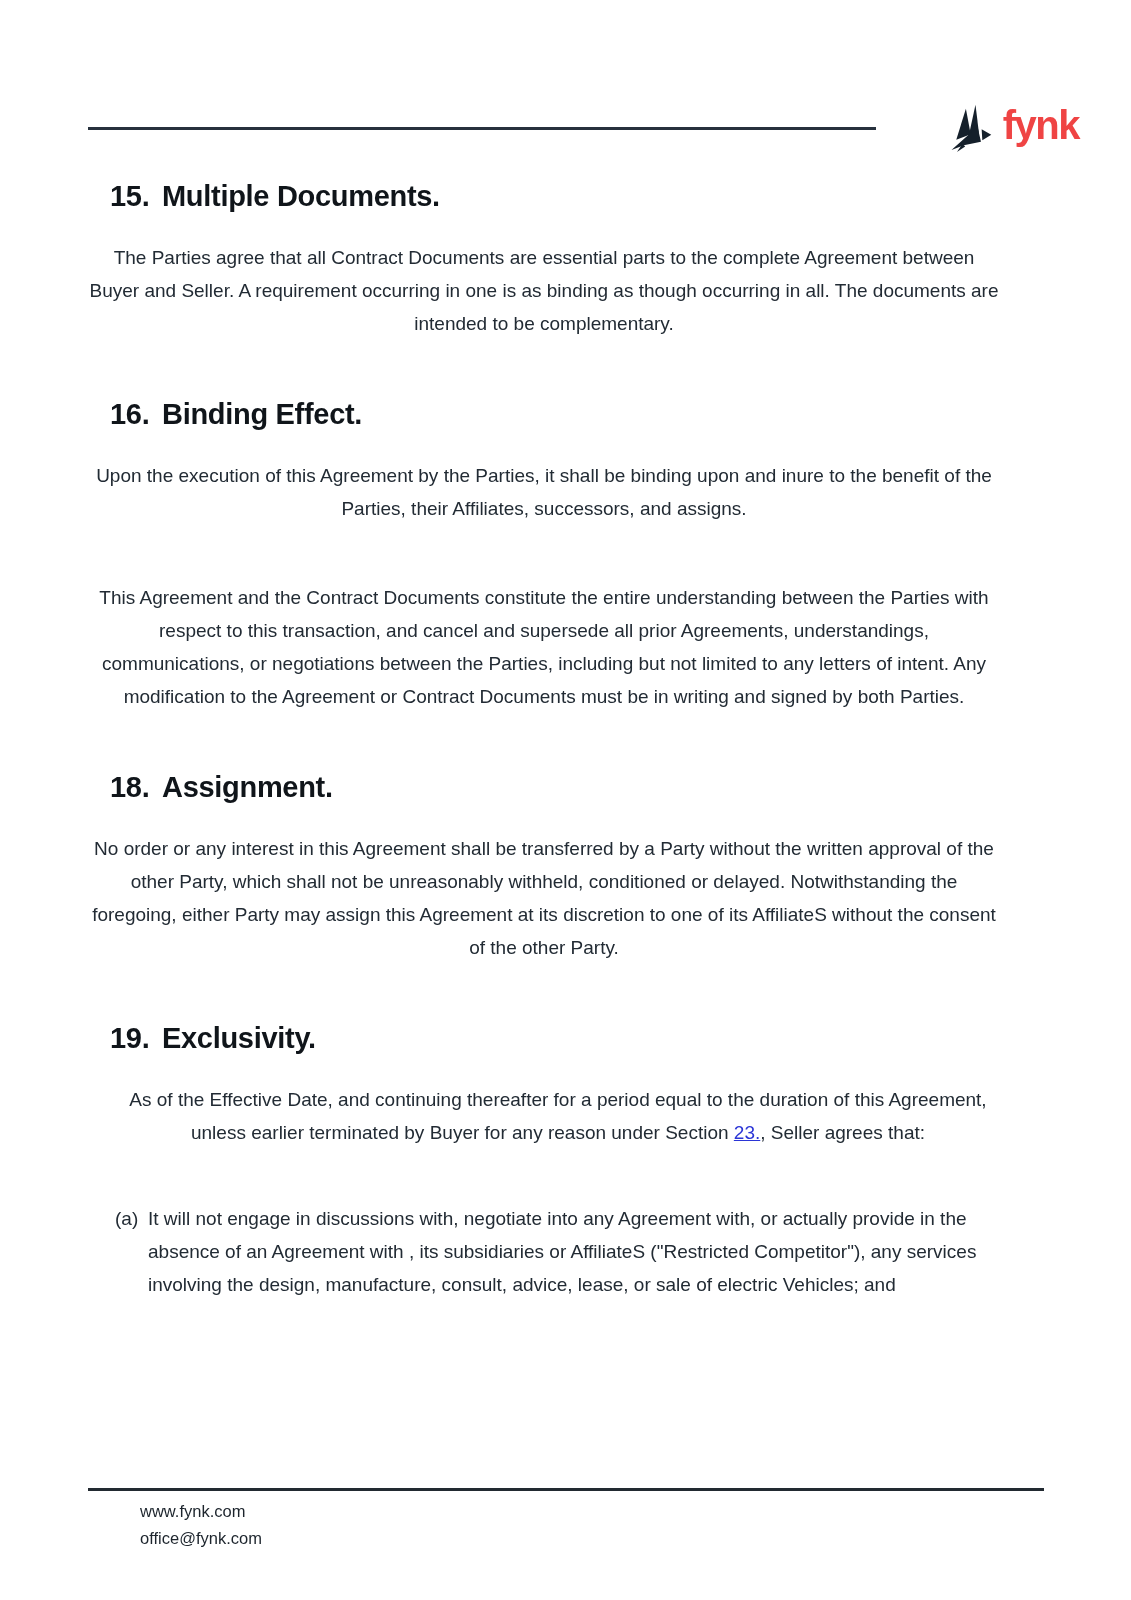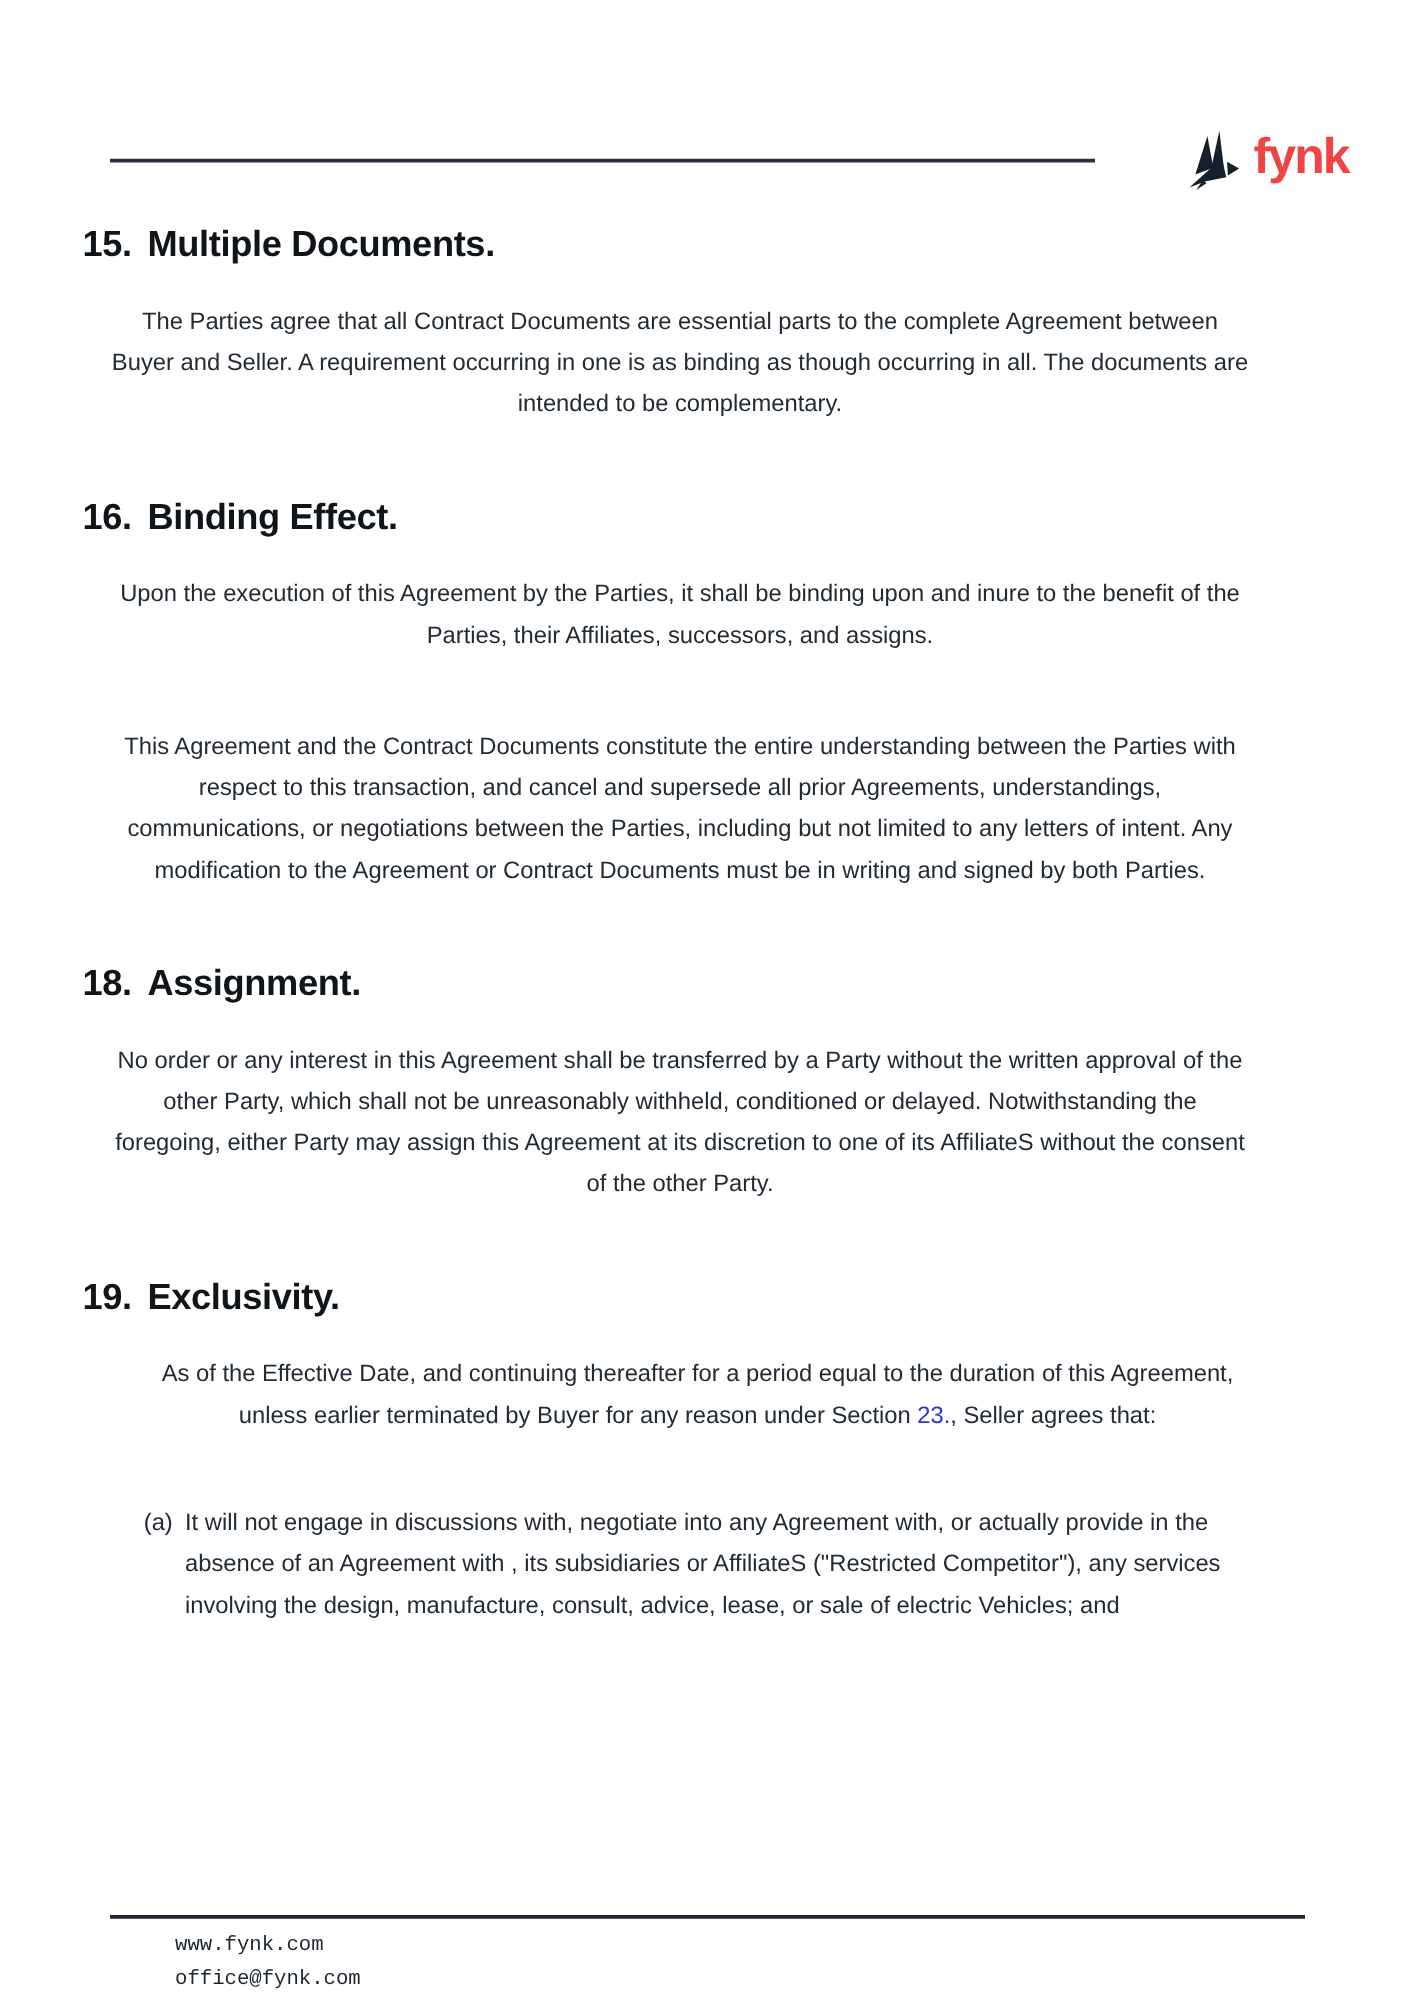--- a/index.html
+++ b/index.html
@@ -64,57 +64,58 @@
     margin: 0;
     font-size: 29px;
     line-height: 36px;
     font-weight: 700;
     color: #10151a;
     letter-spacing: -0.3px;
   }
   .section h2 .sec-num {
     display: inline-block;
     min-width: 52px;
+    margin-left: 44px;
   }
   .section p {
     margin: 27px 0 0 22px;
     font-size: 19px;
     line-height: 33px;
     color: #222b34;
     max-width: 912px;
     text-align: center;
   }
   .section p.indented {
     margin-left: 52px;
     max-width: 880px;
   }
   .inline-link {
     color: #2b35d6;
+    text-decoration: underline;
     cursor: pointer;
   }
   .list-item {
     display: flex;
     margin: 53px 0 0 49px;
     font-size: 19px;
     line-height: 33px;
     color: #222b34;
     max-width: 905px;
   }
   .list-item .marker {
     flex: none;
     width: 33px;
   }
 
   
   .footer {
     position: absolute;
-    top: 1532px;
+    top: 1488px;
     left: 88px;
     width: 956px;
-    font-family: Liberation Mono, monospace;
   }
   .footer-rule {
     height: 3px;
     background: #222a31;
   }
   .footer-lines {
     margin: 7px 0 0 52px;
     font-size: 16.5px;
     line-height: 27px;
     color: #1d252d;

